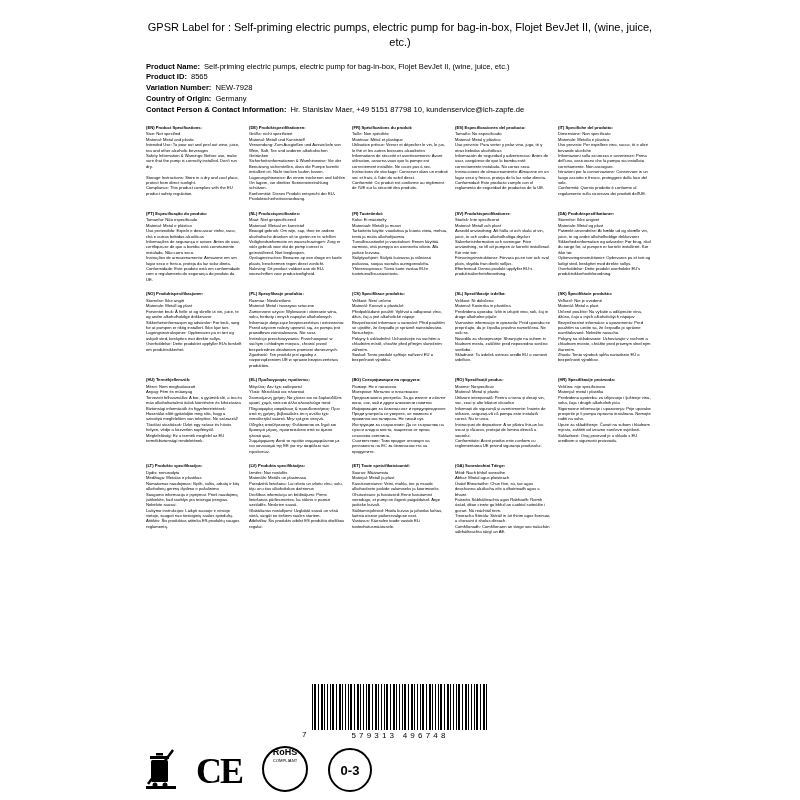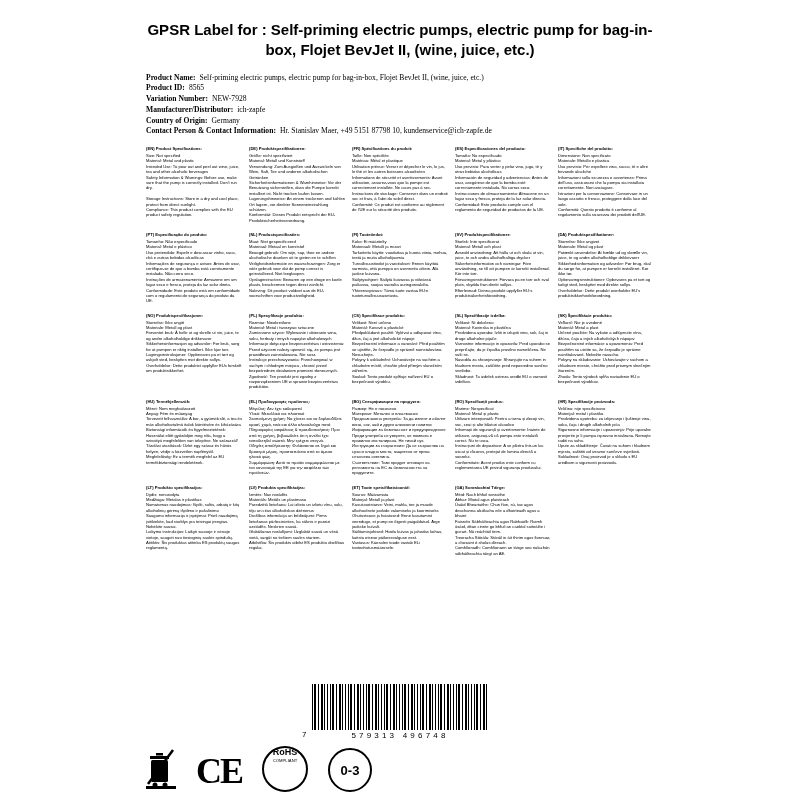--- a/index.html
+++ b/index.html
@@ -14,30 +14,29 @@
   }
   #page {
     position: relative;
     width: 800px;
     height: 800px;
     padding: 14px 146px 10px 146px;
     overflow: hidden;
   }
   .title {
     text-align: center;
-    font-weight: bold;
-    font-size: 15px;
+    font-weight: normal;
+    font-size: 11px;
     line-height: 1.35;
     margin: 6px 0 12px 0;
   }
   .meta {
     font-size: 7.6px;
     line-height: 1.42;
     margin-bottom: 9px;
-    font-family: Liberation Serif, serif;
   }
   .meta-row { display: flex; }
   .meta-label { font-weight: bold; white-space: nowrap; }
   .meta-value { padding-left: 4px; }
 
   .grid {
     display: grid;
     grid-template-columns: repeat(5, 1fr);
     column-gap: 7px;
     row-gap: 0px;
@@ -145,24 +144,20 @@
     </div>
     <div class="meta-row">
       <span class="meta-label">Product ID:</span>
       <span class="meta-value">8565</span>
     </div>
     <div class="meta-row">
       <span class="meta-label">Variation Number:</span>
       <span class="meta-value">NEW-7928</span>
     </div>
     <div class="meta-row">
-      <span class="meta-label">Manufacturer/Distributor:</span>
-      <span class="meta-value">ich-zapfe</span>
-    </div>
-    <div class="meta-row">
       <span class="meta-label">Country of Origin:</span>
       <span class="meta-value">Germany</span>
     </div>
     <div class="meta-row">
       <span class="meta-label">Contact Person &amp; Contact Information:</span>
       <span class="meta-value">Hr. Stanislav Maer, +49 5151 87798 10, kundenservice@ich-zapfe.de</span>
     </div>
   </div>
 
   <div class="grid">

